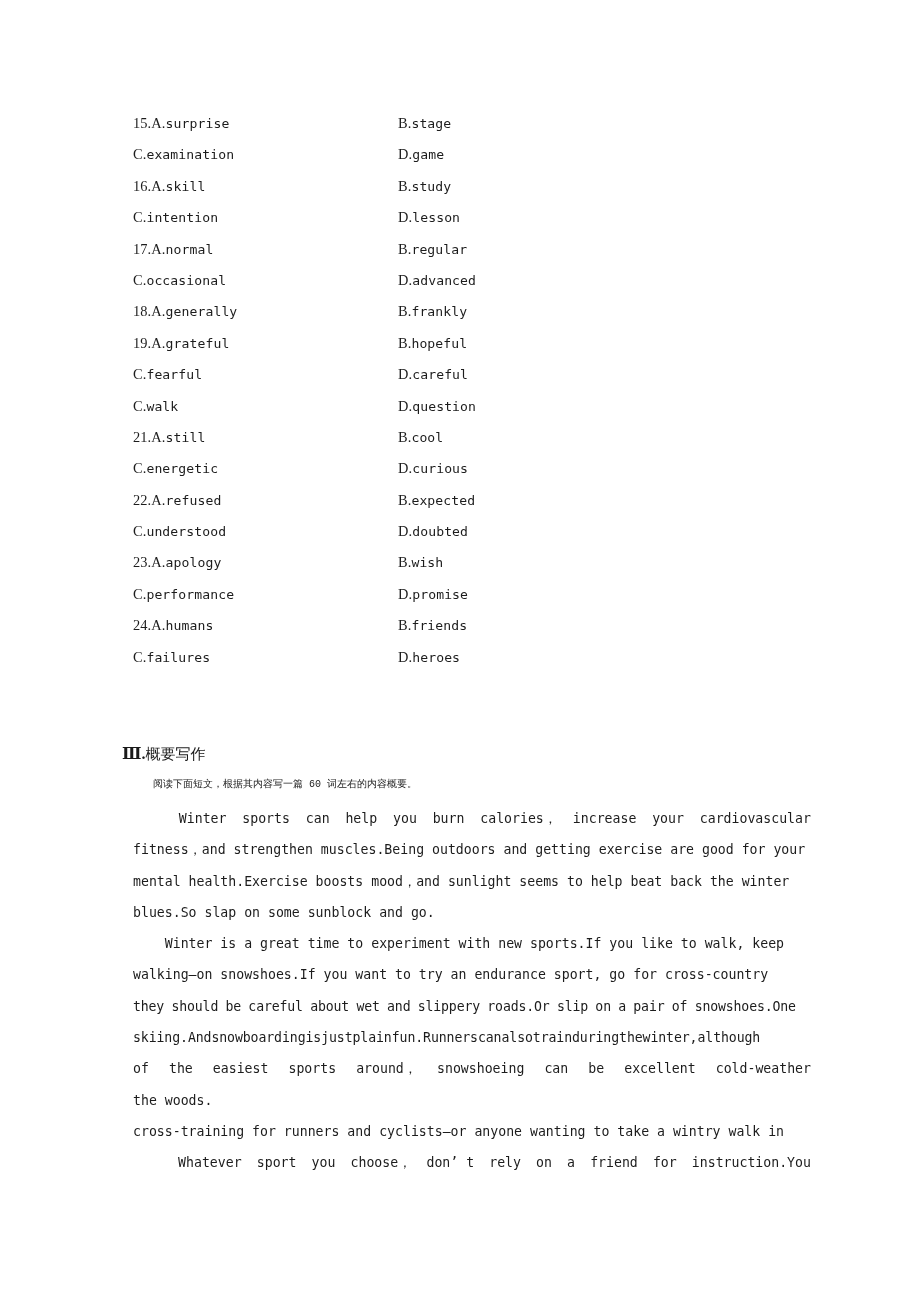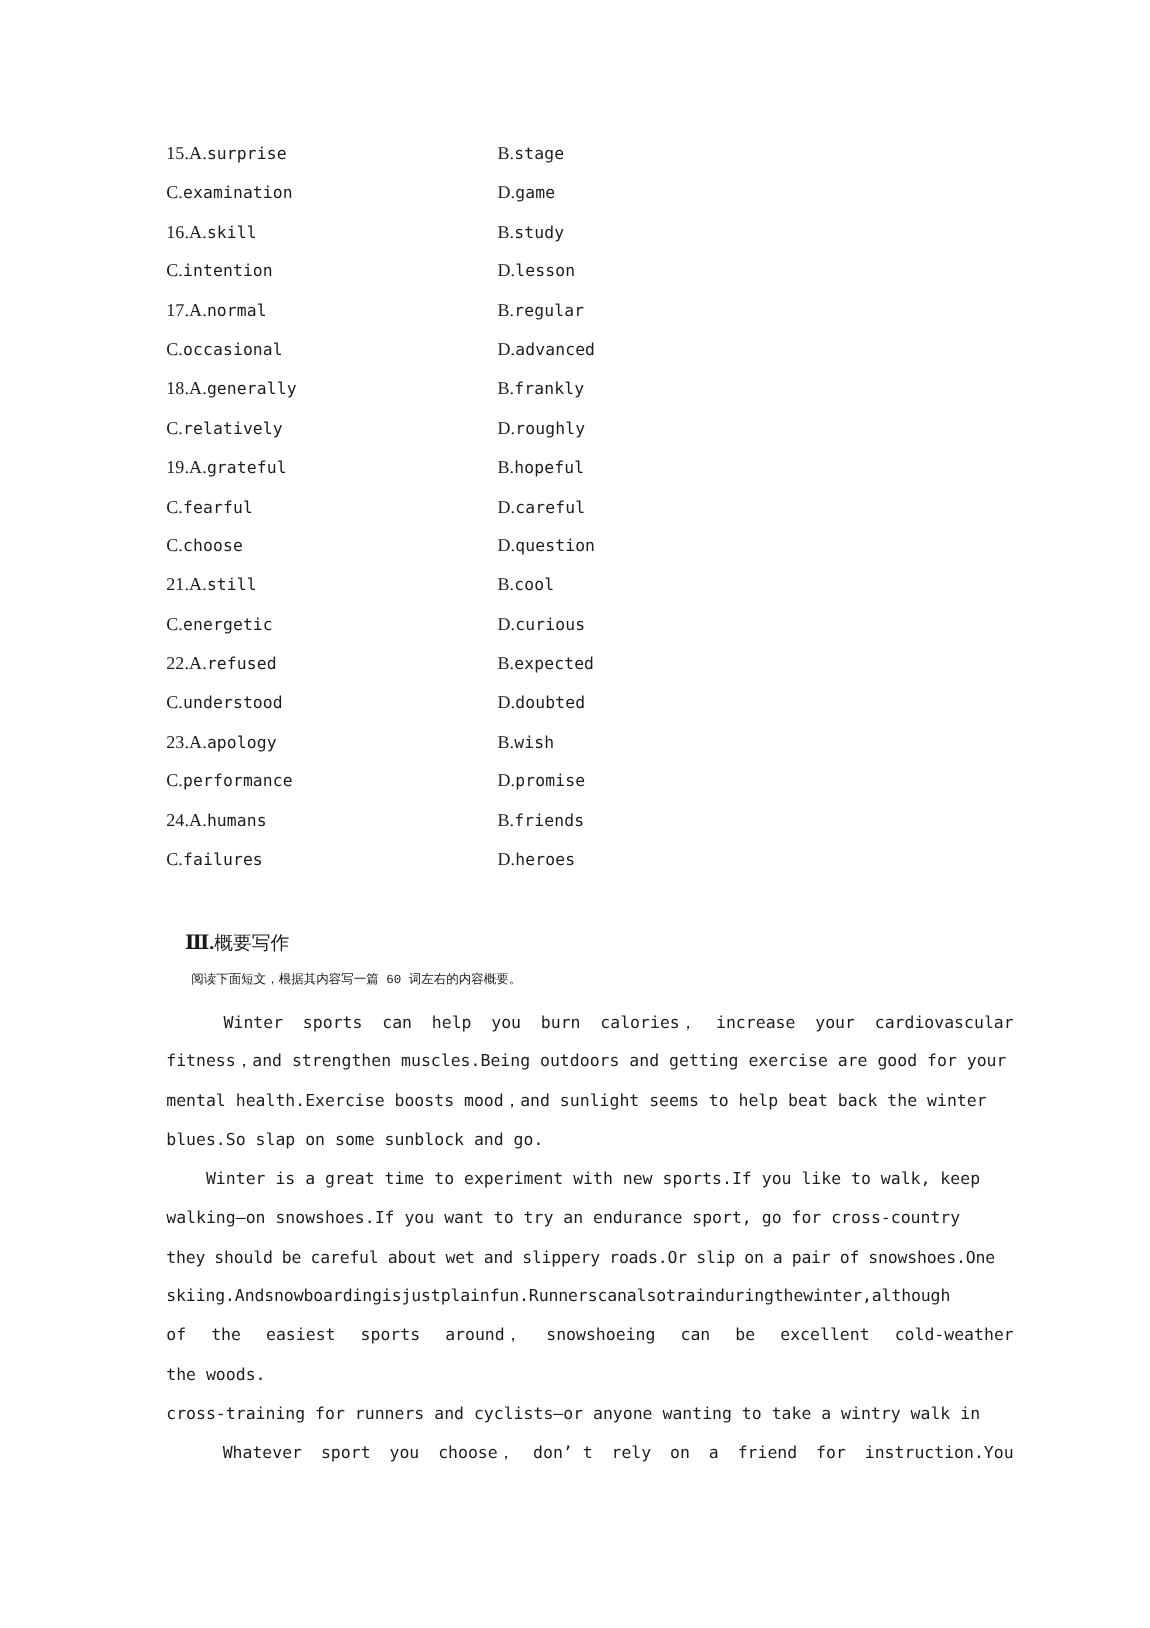--- a/index.html
+++ b/index.html
@@ -63,21 +63,21 @@
     font-size: 14.4px;
   }
   .opt-word {
     font-family: "DejaVu Sans Mono", "Liberation Mono", monospace;
     font-size: 13.1px;
   }
 
   
   .section-heading {
     position: absolute;
-    left: 148px;
+    left: 122px;
     top: 742px;
     font-size: 15.5px;
     line-height: 24px;
     white-space: nowrap;
   }
   .section-heading .roman {
     font-family: "Liberation Serif", "DejaVu Serif", serif;
     font-weight: bold;
     font-size: 16px;
     letter-spacing: 0px;
@@ -145,24 +145,23 @@
 <div class="page">
 
   <div class="mc-block">
       <div class="mc-row"><span class="mc-col-a"><span class="qnum">15.</span><span class="opt-letter">A.</span><span class="opt-word">surprise</span></span><span class="mc-col-b"><span class="opt-letter">B.</span><span class="opt-word">stage</span></span></div>
       <div class="mc-row"><span class="mc-col-a"><span class="opt-letter">C.</span><span class="opt-word">examination</span></span><span class="mc-col-b"><span class="opt-letter">D.</span><span class="opt-word">game</span></span></div>
       <div class="mc-row"><span class="mc-col-a"><span class="qnum">16.</span><span class="opt-letter">A.</span><span class="opt-word">skill</span></span><span class="mc-col-b"><span class="opt-letter">B.</span><span class="opt-word">study</span></span></div>
       <div class="mc-row"><span class="mc-col-a"><span class="opt-letter">C.</span><span class="opt-word">intention</span></span><span class="mc-col-b"><span class="opt-letter">D.</span><span class="opt-word">lesson</span></span></div>
       <div class="mc-row"><span class="mc-col-a"><span class="qnum">17.</span><span class="opt-letter">A.</span><span class="opt-word">normal</span></span><span class="mc-col-b"><span class="opt-letter">B.</span><span class="opt-word">regular</span></span></div>
       <div class="mc-row"><span class="mc-col-a"><span class="opt-letter">C.</span><span class="opt-word">occasional</span></span><span class="mc-col-b"><span class="opt-letter">D.</span><span class="opt-word">advanced</span></span></div>
       <div class="mc-row"><span class="mc-col-a"><span class="qnum">18.</span><span class="opt-letter">A.</span><span class="opt-word">generally</span></span><span class="mc-col-b"><span class="opt-letter">B.</span><span class="opt-word">frankly</span></span></div>
-      <div class="mc-row"><span class="mc-col-a"><span class="opt-letter">C.</span><span class="opt-word">relatively</span></span><span class="mc-col-b"><span class="opt-letter">D.</span><span class="opt-word">roughly</span></span></div>
       <div class="mc-row"><span class="mc-col-a"><span class="qnum">19.</span><span class="opt-letter">A.</span><span class="opt-word">grateful</span></span><span class="mc-col-b"><span class="opt-letter">B.</span><span class="opt-word">hopeful</span></span></div>
       <div class="mc-row"><span class="mc-col-a"><span class="opt-letter">C.</span><span class="opt-word">fearful</span></span><span class="mc-col-b"><span class="opt-letter">D.</span><span class="opt-word">careful</span></span></div>
-      <div class="mc-row"><span class="mc-col-a"><span class="opt-letter">C.</span><span class="opt-word">choose</span></span><span class="mc-col-b"><span class="opt-letter">D.</span><span class="opt-word">question</span></span></div>
+      <div class="mc-row"><span class="mc-col-a"><span class="opt-letter">C.</span><span class="opt-word">walk</span></span><span class="mc-col-b"><span class="opt-letter">D.</span><span class="opt-word">question</span></span></div>
       <div class="mc-row"><span class="mc-col-a"><span class="qnum">21.</span><span class="opt-letter">A.</span><span class="opt-word">still</span></span><span class="mc-col-b"><span class="opt-letter">B.</span><span class="opt-word">cool</span></span></div>
       <div class="mc-row"><span class="mc-col-a"><span class="opt-letter">C.</span><span class="opt-word">energetic</span></span><span class="mc-col-b"><span class="opt-letter">D.</span><span class="opt-word">curious</span></span></div>
       <div class="mc-row"><span class="mc-col-a"><span class="qnum">22.</span><span class="opt-letter">A.</span><span class="opt-word">refused</span></span><span class="mc-col-b"><span class="opt-letter">B.</span><span class="opt-word">expected</span></span></div>
       <div class="mc-row"><span class="mc-col-a"><span class="opt-letter">C.</span><span class="opt-word">understood</span></span><span class="mc-col-b"><span class="opt-letter">D.</span><span class="opt-word">doubted</span></span></div>
       <div class="mc-row"><span class="mc-col-a"><span class="qnum">23.</span><span class="opt-letter">A.</span><span class="opt-word">apology</span></span><span class="mc-col-b"><span class="opt-letter">B.</span><span class="opt-word">wish</span></span></div>
       <div class="mc-row"><span class="mc-col-a"><span class="opt-letter">C.</span><span class="opt-word">performance</span></span><span class="mc-col-b"><span class="opt-letter">D.</span><span class="opt-word">promise</span></span></div>
       <div class="mc-row"><span class="mc-col-a"><span class="qnum">24.</span><span class="opt-letter">A.</span><span class="opt-word">humans</span></span><span class="mc-col-b"><span class="opt-letter">B.</span><span class="opt-word">friends</span></span></div>
       <div class="mc-row"><span class="mc-col-a"><span class="opt-letter">C.</span><span class="opt-word">failures</span></span><span class="mc-col-b"><span class="opt-letter">D.</span><span class="opt-word">heroes</span></span></div>
     </div>
 

